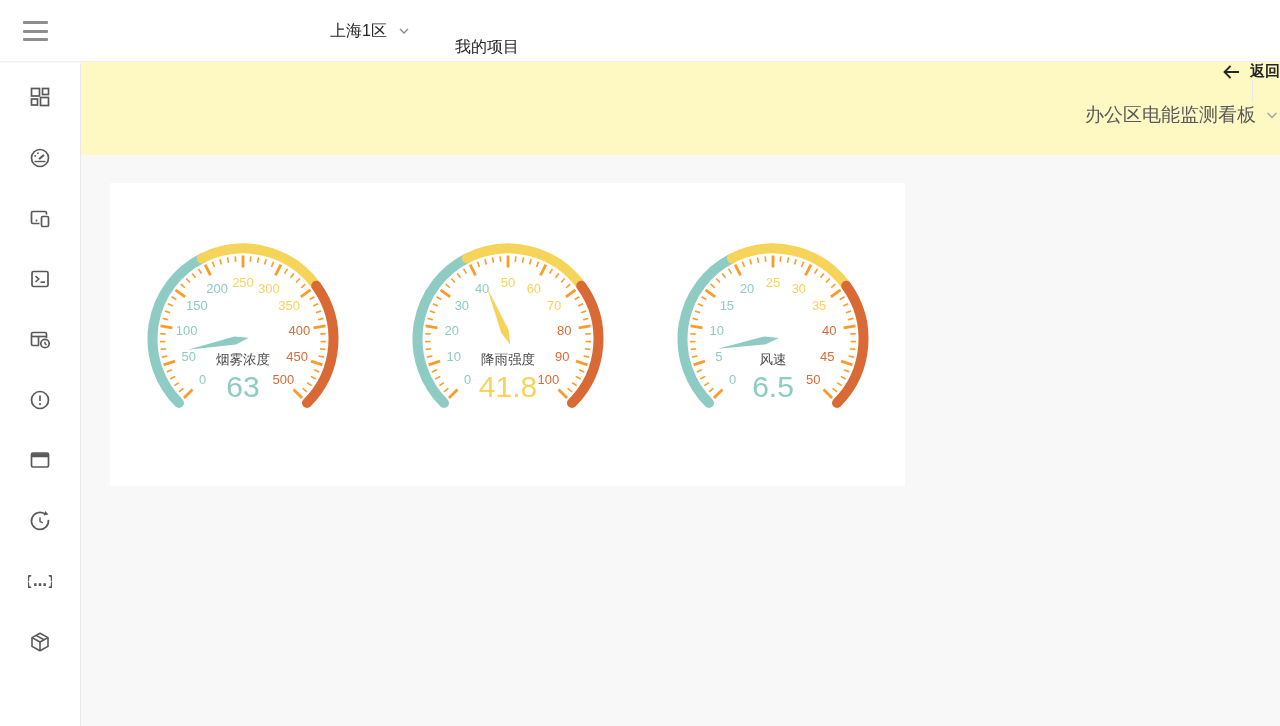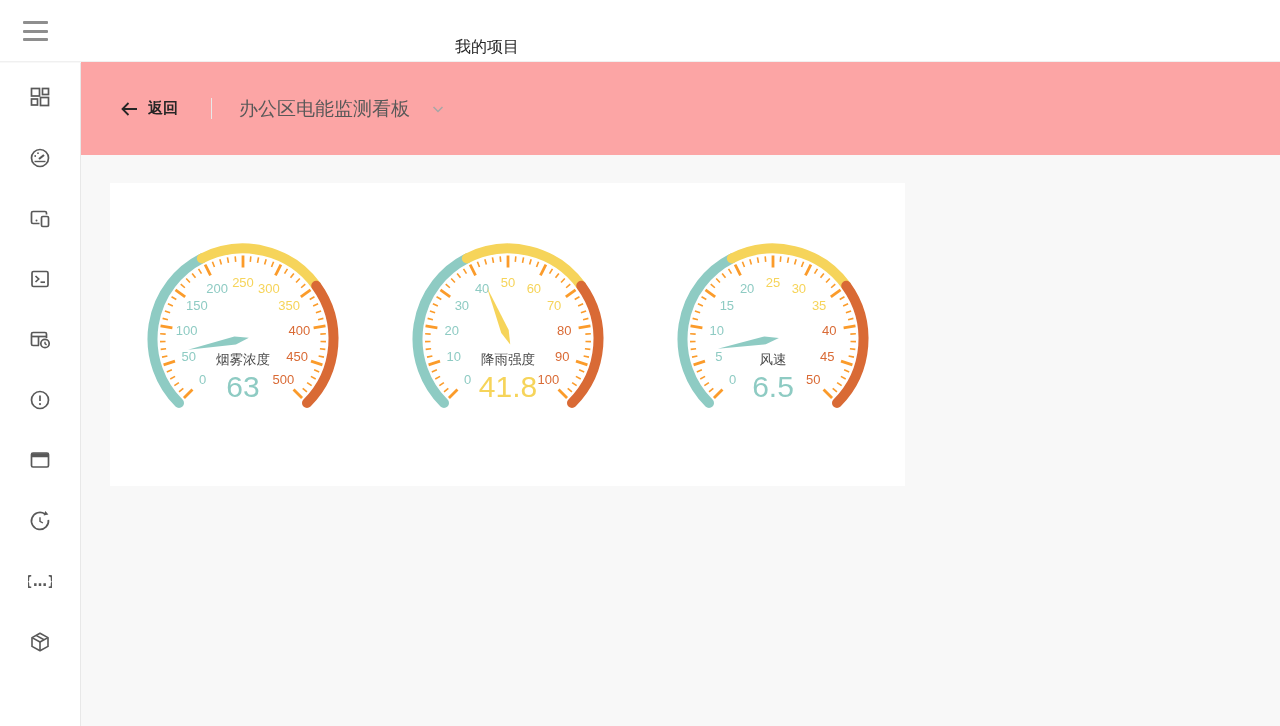--- a/index.html
+++ b/index.html
@@ -20,41 +20,47 @@
   
   .sidebar { position:absolute; left:0; top:63px; bottom:0; width:81px;
     background:#fff; border-right:1px solid #e8e8e8; z-index:10;
     display:flex; flex-direction:column; padding-top:4px; }
   .side-item { height:60.5px; display:flex; align-items:center; justify-content:center;
     color:#595959; cursor:pointer; }
   .side-item svg { display:block; }
 
   
   .content { position:absolute; left:81px; top:62px; right:0; bottom:0; background:#f8f8f8; }
-  .content-header { height:93px; background:#fca5a5; display:flex; align-items:center;
-    padding-left:39px; }
+  .content-header { height:93px; background:#fef9c3; display:flex; align-items:flex-end;
+    padding-left:39px;flex-direction:column; }
   .back-btn { display:flex; align-items:center; gap:9px; cursor:pointer;
     font-size:15px; font-weight:700; color:#262626; }
   .hdr-divider { width:1px; height:21px; background:#e8e8e8; margin:0 27px 0 33px; }
-  .board-title { display:flex; align-items:center; gap:20px; cursor:pointer;
+  .board-title { display:flex; align-items:center; gap:8px; cursor:pointer;
     font-size:19px; color:#595959; }
 
   .card { position:absolute; left:29px; top:121px; width:795px; height:303px; background:#fff; }
   .gauges { display:flex; padding-top:56px; }
   .gauge-cell { width:265px; display:flex; justify-content:center; }
   .gauge-cell svg { width:230px; height:210px; }
 </style>
 </head>
 <body>
 
 <div class="topbar">
   <div class="hamburger">
     <span></span>
       <span></span>
       <span></span>
+  </div>
+  <div class="region-switch">
+    <span>上海1区</span>
+    <svg width="14" height="14" viewBox="0 0 14 14">
+      <path d="M3 5 l4 4 4 -4" fill="none" stroke="#8c8c8c" stroke-width="1.4"></path>
+    </svg>
   </div>
   <div class="topnav-item">
     <span>我的项目</span>
   </div>
 </div>
 
 <div class="sidebar">
   <div class="side-item">
     <svg width="24" height="24" viewBox="0 0 24 24" fill="none" stroke="#595959" stroke-width="1.7">
       <rect x="3.5" y="3.5" width="8" height="7.5"></rect>

